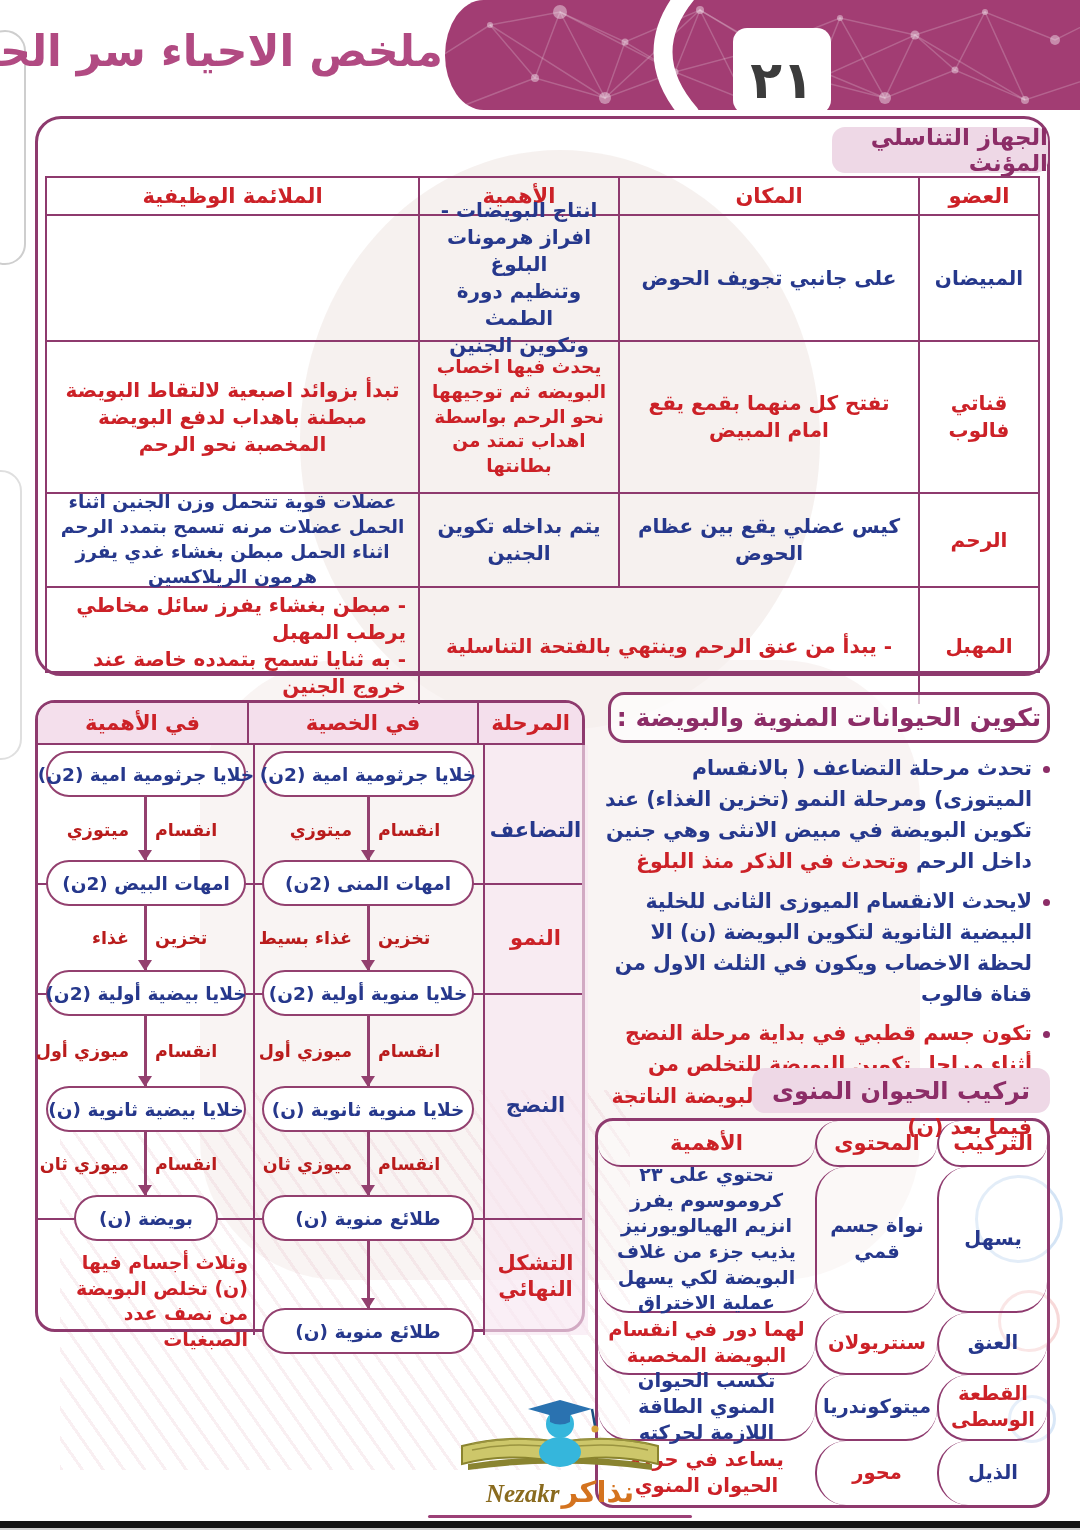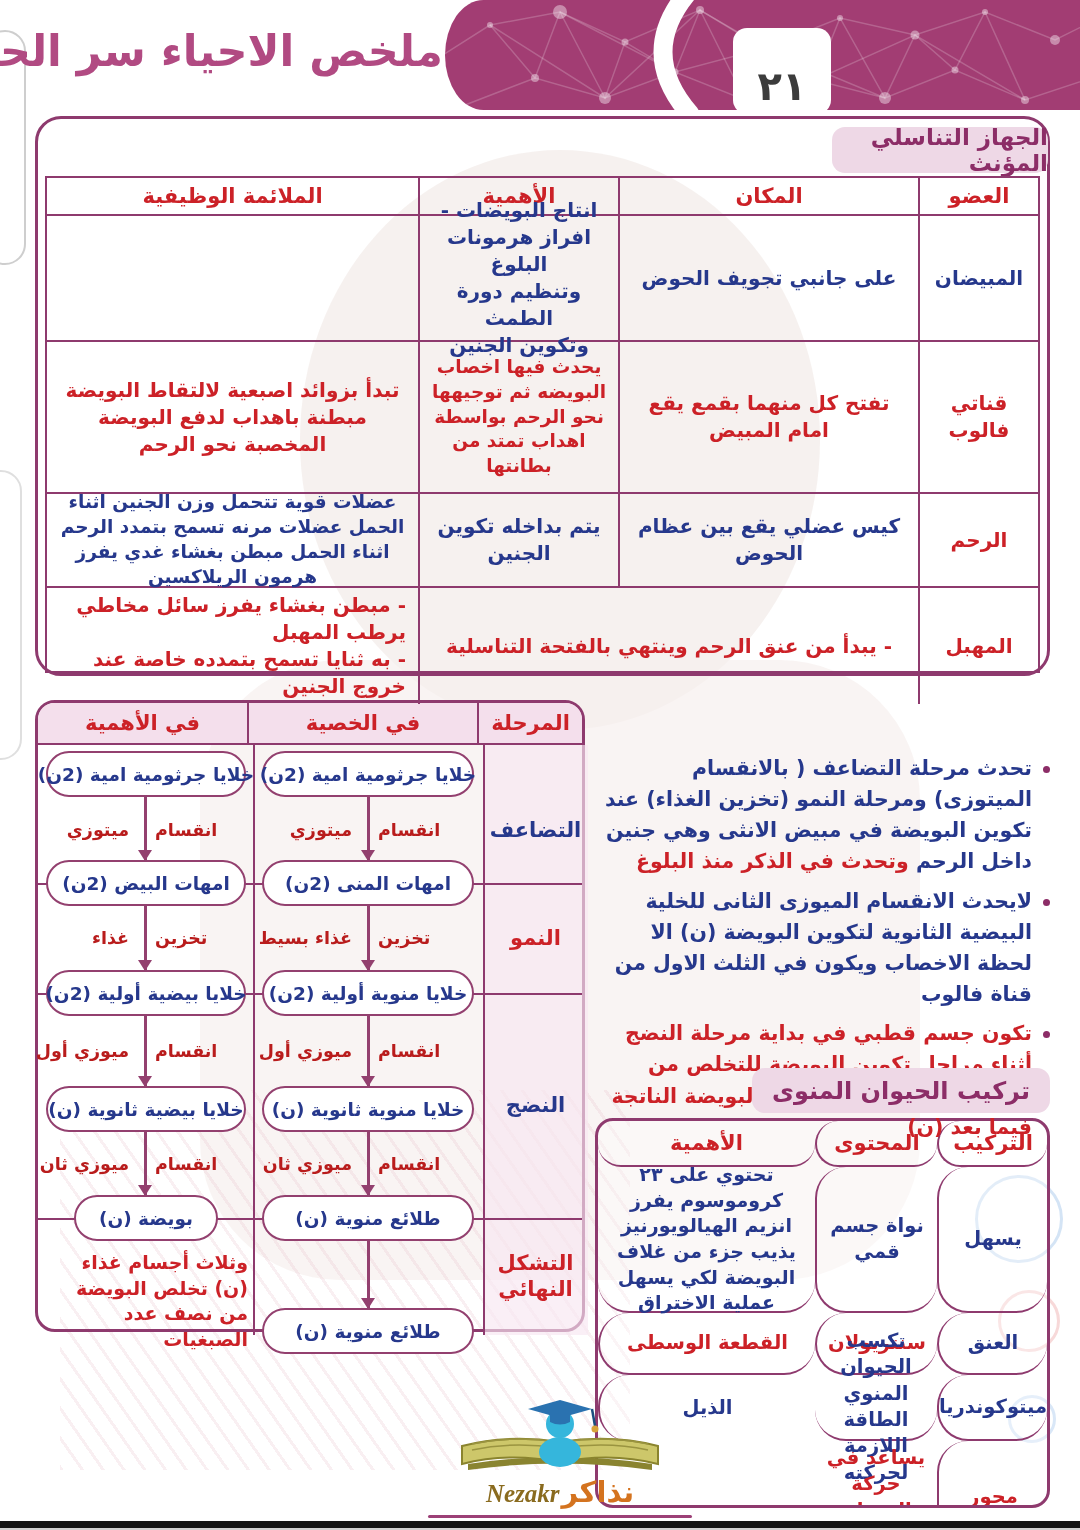--- a/index.html
+++ b/index.html
@@ -31,21 +31,21 @@
     background:#a23d73;
     border-top-left-radius:70px 100px; border-bottom-left-radius:70px 100px;
   }
   .banner svg { position:absolute; inset:0; }
   .white-arc { position:absolute; left:620px; top:-4px; z-index:3; }
   .page-tab {
     position:absolute; left:733px; top:28px; width:98px; height:86px; z-index:4;
     background:#ffffff; border-radius:14px;
     display:flex; align-items:flex-end; justify-content:center; padding-bottom:8px;
   }
-  .page-num { font-size:40px; font-weight:bold; color:#3c3c3c; line-height:1; }
+  .page-num { font-size:52px; font-weight:bold; color:#3c3c3c; line-height:1; }
   .main-title {
     position:absolute; left:8px; top:26px; width:435px; z-index:3;
     text-align:center; font-size:43px; font-weight:bold; color:#b14a82;
     letter-spacing:-1px; white-space:nowrap;
   }
 
   
   .red  { color:#cc2127; }
   .blue { color:#26388c; }
 
@@ -297,42 +297,44 @@
       <span class="alab" style="right:453px; top:193px;">غذاء</span>
       <div class="pill p-o" style="top:225px;">خلايا بيضية أولية (2ن)</div>
       <div class="aline" style="left:106px; top:271px; height:70px;"></div>
       <span class="alab" style="left:117px; top:306px;">انقسام</span>
       <span class="alab" style="right:453px; top:306px;">ميوزي أول</span>
       <div class="pill p-o" style="top:341px;">خلايا بيضية ثانوية  (ن)</div>
       <div class="aline" style="left:106px; top:387px; height:63px;"></div>
       <span class="alab" style="left:117px; top:419px;">انقسام</span>
       <span class="alab" style="right:453px; top:419px;">ميوزي ثان</span>
       <div class="pill p-o p-egg" style="top:450px;">بويضة (ن)</div>
-      <div class="ovnote">وثلاث أجسام غذاء (ن) تخلص البويضة من نصف عدد الصبغيات</div>
+      <div class="ovnote">وثلاث أجسام فيها (ن) تخلص البويضة من نصف عدد الصبغيات</div>
     </div>
   </div>
 
+  <div class="sec-title">تكوين الحيوانات المنوية والبويضة :</div>
   <div class="bullets">
     <div class="bullet"><span class="blue">تحدث مرحلة التضاعف ( بالانقسام الميتوزى) ومرحلة النمو (تخزين الغذاء) عند تكوين البويضة في مبيض الانثى وهي جنين داخل الرحم </span><span class="red">وتحدث في الذكر منذ البلوغ</span></div>
     <div class="bullet"><span class="blue">لايحدث الانقسام الميوزى الثانى للخلية البيضية الثانوية لتكوين البويضة (ن) الا لحظة الاخصاب ويكون في الثلث الاول من قناة فالوب</span></div>
     <div class="bullet"><span class="red">تكون جسم قطبي في بداية مرحلة النضج أثناء مراحل تكوين البويضة للتخلص من نصف عدد الصبغيات وتكون البويضة الناتجة فيما بعد (ن)</span></div>
   </div>
 
   <div class="badge badge2">تركيب الحيوان المنوى</div>
   <div class="t2">
     <div class="cell hcell red bl bb">التركيب</div>
     <div class="cell hcell red bl bb">المحتوى</div>
     <div class="cell hcell red bb">الأهمية</div>
 
     <div class="cell blue bl bb">يسهل</div>
     <div class="cell blue bl bb">نواة جسم قمي</div>
     <div class="cell blue bb imp1">تحتوي على ٢٣ كروموسوم يفرز انزيم الهيالويورنيز يذيب جزء من غلاف البويضة لكي يسهل عملية الاختراق</div>
 
     <div class="cell blue bl bb">العنق</div>
     <div class="cell red bl bb">سنتريولان</div>
+    <div class="cell red bb">لهما دور في انقسام البويضة المخصبة</div>
 
     <div class="cell red bl bb">القطعة الوسطى</div>
     <div class="cell blue bl bb">ميتوكوندريا</div>
     <div class="cell blue bb">تكسب الحيوان المنوي الطاقة اللازمة لحركته</div>
 
     <div class="cell blue bl">الذيل</div>
     <div class="cell red bl">محور</div>
     <div class="cell red">يساعد في حركة الحيوان المنوي</div>
   </div>
 

